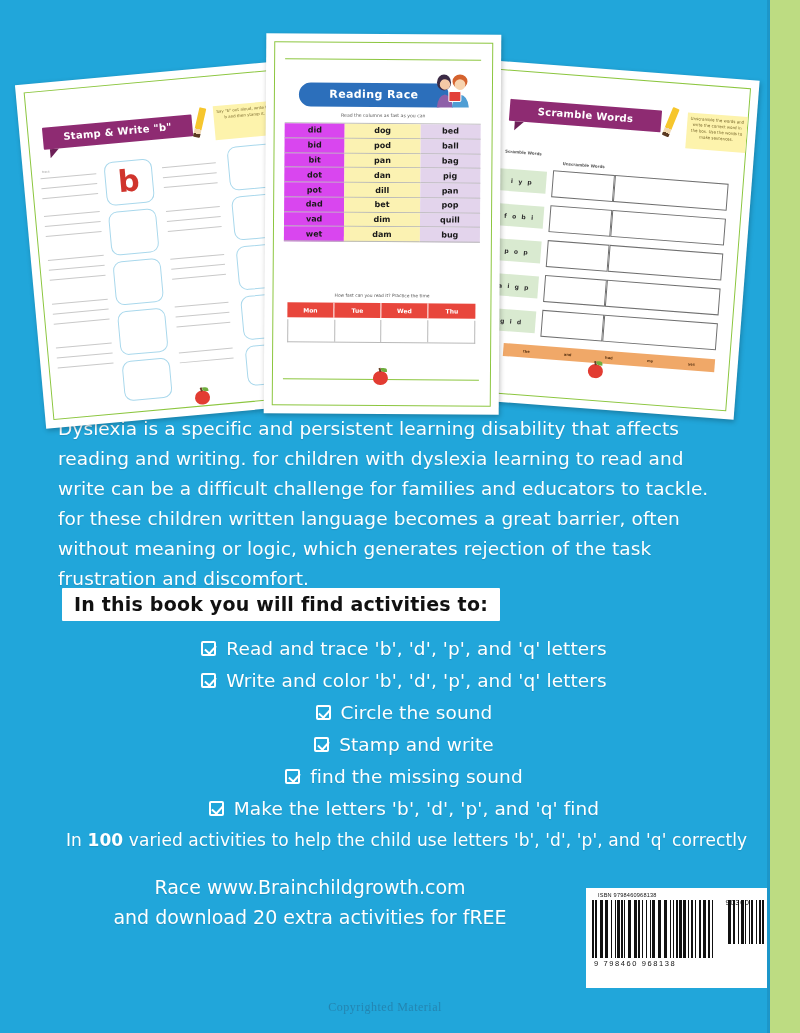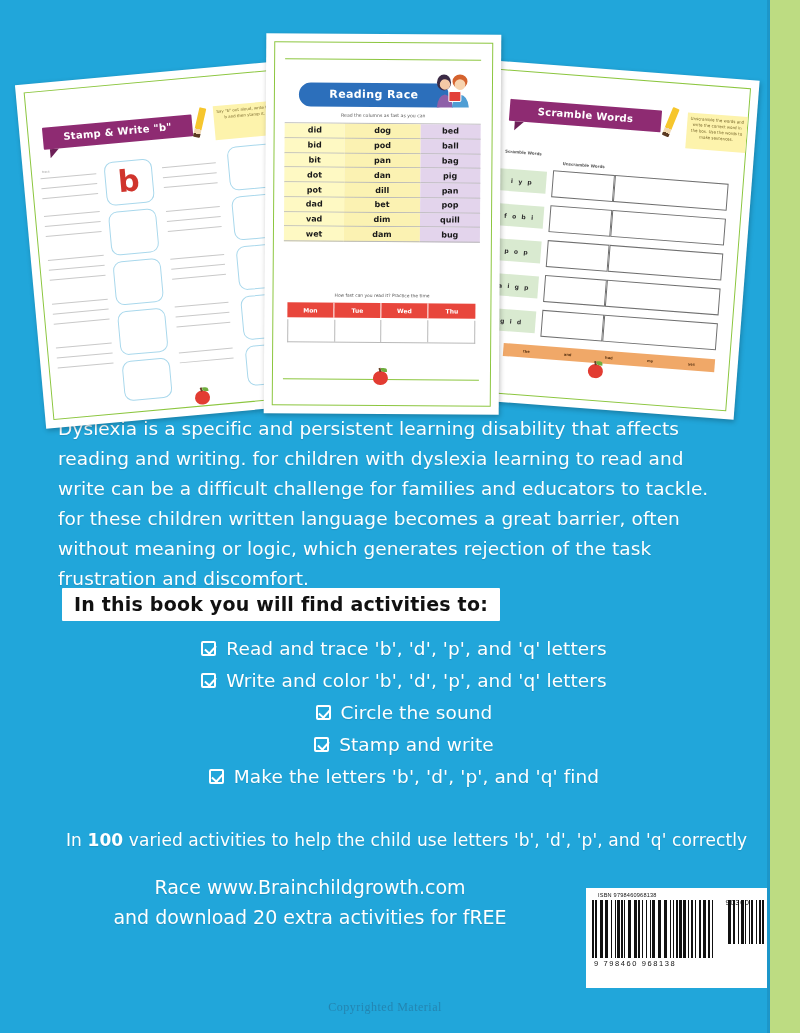--- a/index.html
+++ b/index.html
@@ -207,21 +207,21 @@
   }
   .word-cell {
     font-size: 8px;
     font-weight: bold;
     color: #1a1a1a;
     text-align: center;
     padding: 2.4px 0;
     border-bottom: .6px solid #b9b9b9;
     font-family: "DejaVu Sans", sans-serif;
   }
-  .col-a { background: #fef9c3; }
+  .col-a { background: #d946ef; }
   .col-b { background: #fbf2b2; }
   .col-c { background: #e3d4ec; }
 
   .days-head {
     position: absolute;
     display: grid;
     grid-template-columns: repeat(4,1fr);
     background: #e8463c;
   }
   .day-cell {
@@ -623,20 +623,24 @@
       <div class="check-row">
         <div class="checkbox"></div>
         <div class="check-label">Circle the sound</div>
       </div>
       <div class="check-row">
         <div class="checkbox"></div>
         <div class="check-label">Stamp and write</div>
       </div>
       <div class="check-row">
         <div class="checkbox"></div>
+        <div class="check-label">find the missing sound</div>
+      </div>
+      <div class="check-row">
+        <div class="checkbox"></div>
         <div class="check-label">Make the letters 'b', 'd', 'p', and 'q' find</div>
       </div>
     </div>
 
   <div class="summary"><span>In </span><b>100</b><span> varied activities to help the child use letters 'b', 'd', 'p', and 'q' correctly</span></div>
 
   <div class="visit">
     <div>Race www.Brainchildgrowth.com</div>
     <div>and download 20 extra activities for fREE</div>
   </div>

